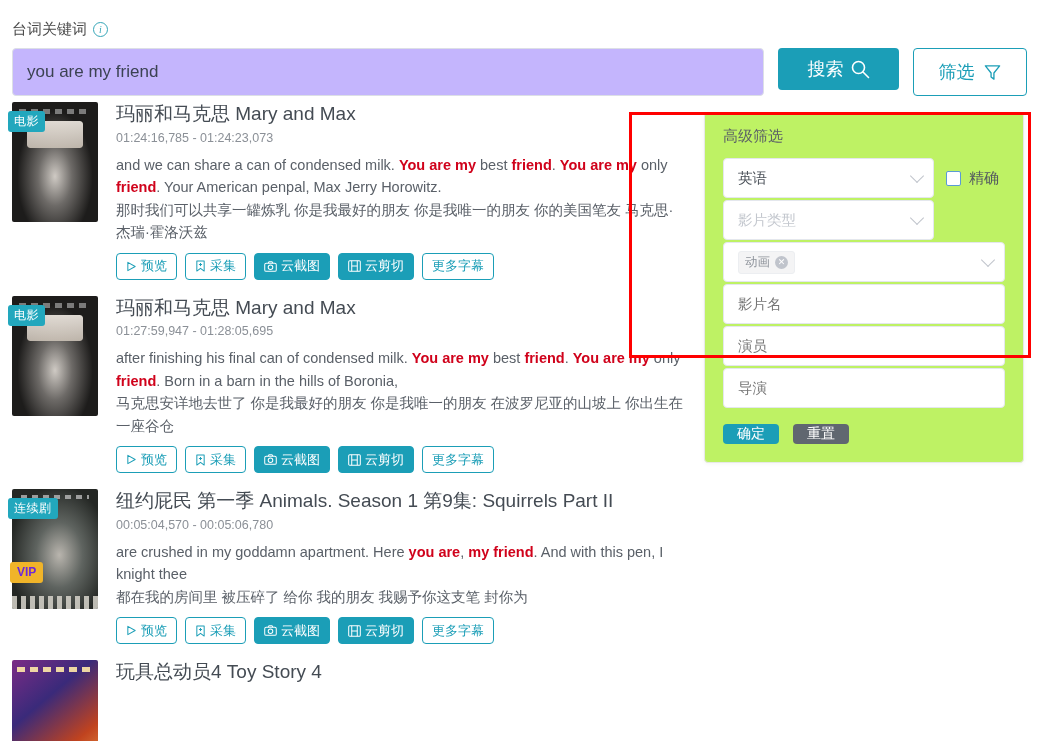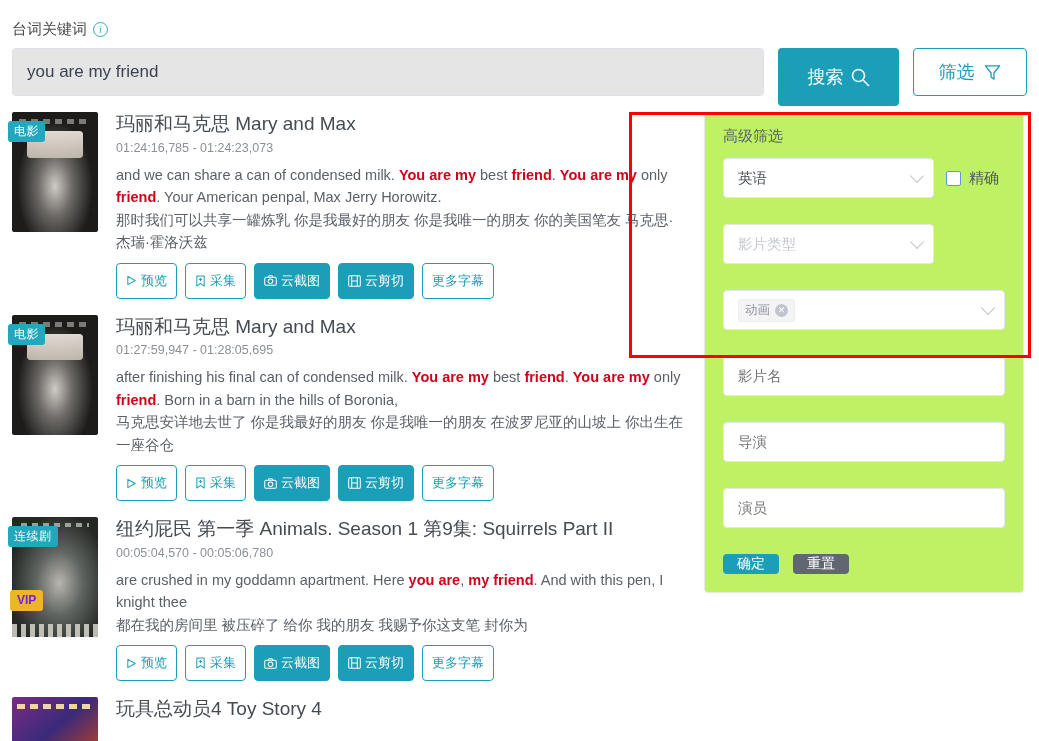--- a/index.html
+++ b/index.html
@@ -50,24 +50,24 @@
     flex: 0 0 752px;
     height: 48px;
     box-sizing: border-box;
     border: 1px solid #dcdfe6;
     border-radius: 4px;
     padding: 0 14px;
     font-size: 17px;
     color: #3b4252;
     outline: none;
     font-family: inherit;
-    background: #e5e5e5;
+    background: #c4b5fd;
   }
   .btn-search {
-    width: 128px; height: 58px;
+    width: 128px; height: 42px;
     background: #1b9eb7;
     color: #fff;
     border: none;
     border-radius: 4px;
     font-size: 18px;
     display: inline-flex;
     align-items: center;
     justify-content: center;
     gap: 6px;
     cursor: pointer;
@@ -206,21 +206,21 @@
   .res-sub-en .hl { color: #d0021b; font-weight: bold; }
   .res-sub-cn {
     font-size: 14.5px;
     color: #5a6068;
     line-height: 1.55;
     max-width: 568px;
     margin-bottom: 9px;
   }
   .actions { display: flex; gap: 8px; margin-top: 4px; }
   .act-btn {
-    height: 36px;
+    height: 27px;
     box-sizing: border-box;
     display: inline-flex;
     align-items: center;
     gap: 4px;
     padding: 0 9px;
     border-radius: 4px;
     font-size: 13px;
     border: 1px solid #1b9eb7;
     background: #fff;
     color: #1b9eb7;
@@ -246,21 +246,21 @@
     border: 1px solid #e8e8e8;
     border-radius: 4px;
     padding: 14px 18px 18px 18px;
     box-shadow: 0 1px 4px rgba(0,0,0,.04);
   }
   .fp-title {
     font-size: 15px;
     color: #5b6066;
     margin-bottom: 12px;
   }
-  .fp-row { display: flex; align-items: center; gap: 12px; margin-bottom: 26px; }
+  .fp-row { display: flex; align-items: center; gap: 12px; margin-bottom: 2px; }
   .fp-field {
     position: relative;
     box-sizing: border-box;
     height: 40px;
     border: 1px solid #e4e7ed;
     border-radius: 4px;
     background: #fff;
     display: flex;
     align-items: center;
     padding: 0 30px 0 14px;
@@ -556,25 +556,25 @@
         </span>
         <span class="chev"></span>
       </div>
     </div>
 
     <div class="fp-row">
       <input class="fp-field" style="padding-right: 30px;" type="text" placeholder="影片名">
     </div>
 
     <div class="fp-row">
+      <input class="fp-field" style="padding-right: 14px;" type="text" placeholder="演员">
+    </div>
+
+    <div class="fp-row">
       <input class="fp-field" style="padding-right: 14px;" type="text" placeholder="导演">
-    </div>
-
-    <div class="fp-row">
-      <input class="fp-field" style="padding-right: 14px;" type="text" placeholder="演员">
     </div>
 
     <div class="fp-actions">
       <button class="fp-btn primary">确定</button>
       <button class="fp-btn grey">重置</button>
     </div>
   </div>
 
   <div class="red-rect"></div>
 

